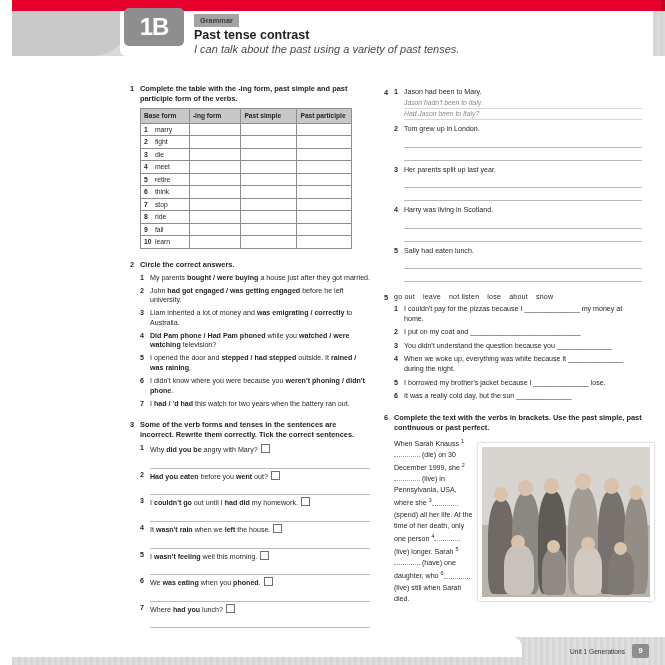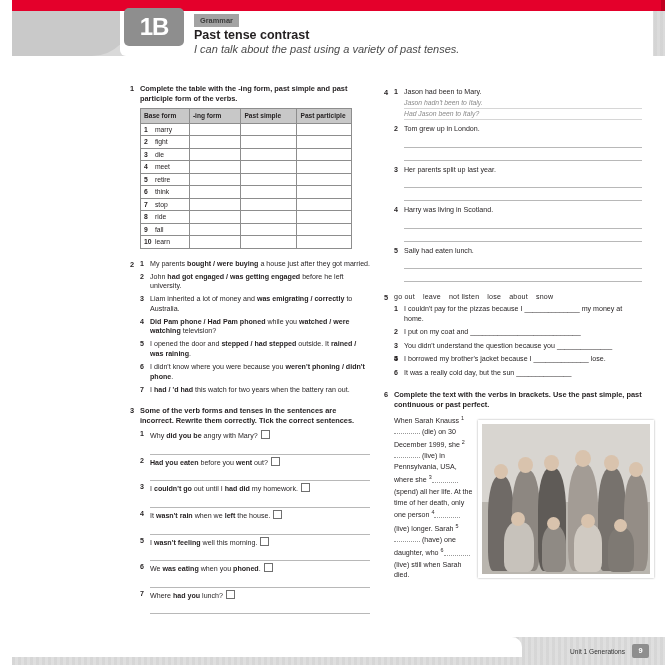--- a/index.html
+++ b/index.html
@@ -184,20 +184,21 @@
                 <td></td>
               </tr>
             </tbody>
         </table>
       </div>
     </div>
 
     <div class="ex" style="margin-top:6px;">
       <div class="ex-num">2</div>
       <div class="ex-body">
+        <div class="ex-title">Circle the correct answers.</div>
         <ol class="plain" id="ex2-list">
             <li><span class="n">1</span>My parents <b class="bld">bought / were buying</b> a house just after they got married.</li>
             <li><span class="n">2</span>John <b class="bld">had got engaged / was getting engaged</b> before he left university.</li>
             <li><span class="n">3</span>Liam inherited a lot of money and <b class="bld">was emigrating / correctly</b> to Australia.</li>
             <li><span class="n">4</span><b class="bld">Did Pam phone / Had Pam phoned</b> while you <b class="bld">watched / were watching</b> television?</li>
             <li><span class="n">5</span>I opened the door and <b class="bld">stepped / had stepped</b> outside. It <b class="bld">rained / was raining</b>.</li>
             <li><span class="n">6</span>I didn't know where you were because you <b class="bld">weren't phoning / didn't phone</b>.</li>
             <li><span class="n">7</span>I <b class="bld">had / 'd had</b> this watch for two years when the battery ran out.</li>
           </ol>
       </div>
@@ -237,21 +238,21 @@
     </div>
 
     <div class="ex" style="margin-top:6px;">
       <div class="ex-num">5</div>
       <div class="ex-body">
         <div class="verbbox" id="ex5-wordbox"><span>go out</span><span>leave</span><span>not listen</span><span>lose</span><span>about</span><span>snow</span></div>
         <ol class="plain" id="ex5-list">
             <li style="margin-bottom: 4px;"><span class="n">1</span><span>I couldn't pay for the pizzas because I ______________ my money at home.</span></li>
             <li style="margin-bottom: 4px;"><span class="n">2</span><span>I put on my coat and ____________________________</span></li>
             <li style="margin-bottom: 4px;"><span class="n">3</span><span>You didn't understand the question because you ______________</span></li>
-            <li style="margin-bottom: 4px;"><span class="n">4</span></li>
+            <li style="margin-bottom: 4px;"><span class="n">4</span><span>When we woke up, everything was white because it ______________ during the night.</span></li>
             <li style="margin-bottom: 4px;"><span class="n">5</span><span>I borrowed my brother's jacket because I ______________ lose.</span></li>
             <li style="margin-bottom: 4px;"><span class="n">6</span><span>It was a really cold day, but the sun ______________</span></li>
           </ol>
       </div>
     </div>
 
     <div class="ex" style="margin-top:6px;">
       <div class="ex-num">6</div>
       <div class="ex-body">
         <div class="ex-title">Complete the text with the verbs in brackets. Use the past simple, past continuous or past perfect.</div>

